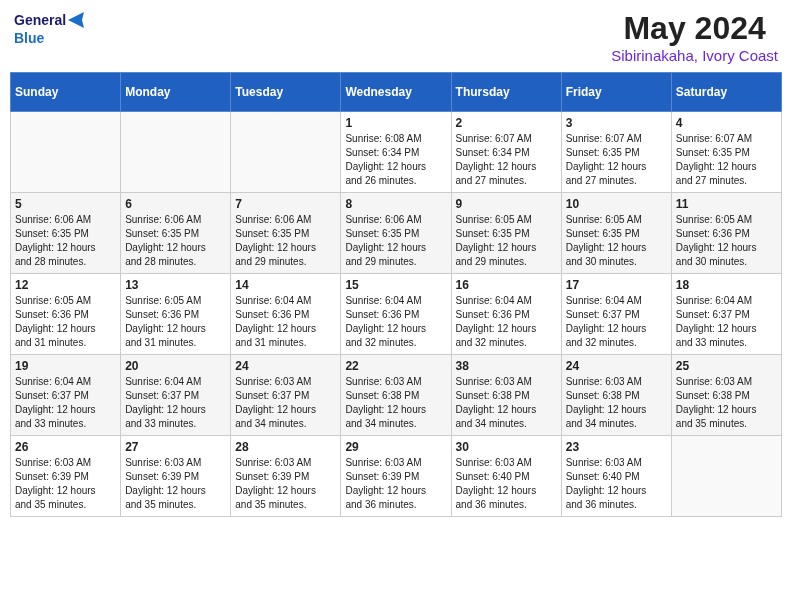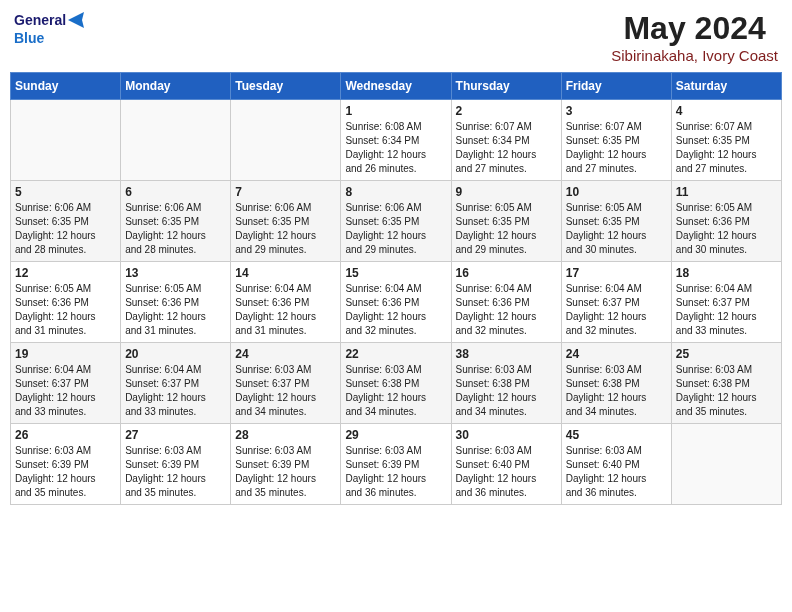--- a/index.html
+++ b/index.html
@@ -36,33 +36,33 @@
     .title-block {
       text-align: center;
     }
     .main-title {
       font-size: 32px;
       font-weight: bold;
       color: #222;
     }
     .subtitle {
       font-size: 15px;
-      color: #7f1d1d;
+      color: #6d28d9;
     }
     table {
       width: 100%;
       border-collapse: collapse;
       table-layout: fixed;
     }
     th {
       background-color: #2060c0;
       color: #fff;
       font-size: 12px;
       font-weight: bold;
-      padding: 6px 4px;
+      padding: 12px 4px;
       text-align: left;
       border: 1px solid #5588d0;
       margin-left: 44px;
     }
     td {
       border: 1px solid #ccc;
       vertical-align: top;
       padding: 4px 4px;
       font-size: 10px;
       color: #222;
@@ -337,21 +337,21 @@
 and 36 minutes.</div>
         </td>
         <td>
           <span class="day-num">30</span>
           <div class="day-info" style="white-space: pre-line;">Sunrise: 6:03 AM
 Sunset: 6:40 PM
 Daylight: 12 hours
 and 36 minutes.</div>
         </td>
         <td>
-          <span class="day-num">45</span>
+          <span class="day-num">23</span>
           <div class="day-info" style="white-space: pre-line;">Sunrise: 6:03 AM
 Sunset: 6:40 PM
 Daylight: 12 hours
 and 36 minutes.</div>
         </td>
         <td class="empty"></td>
       </tr>
     </tbody>
 </table>
 

